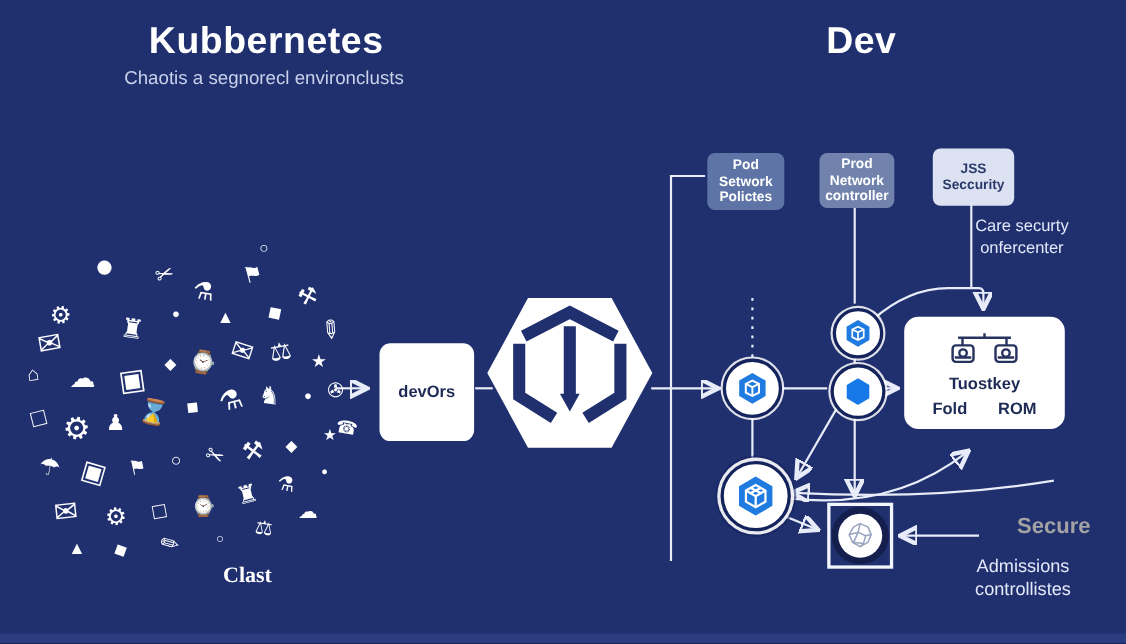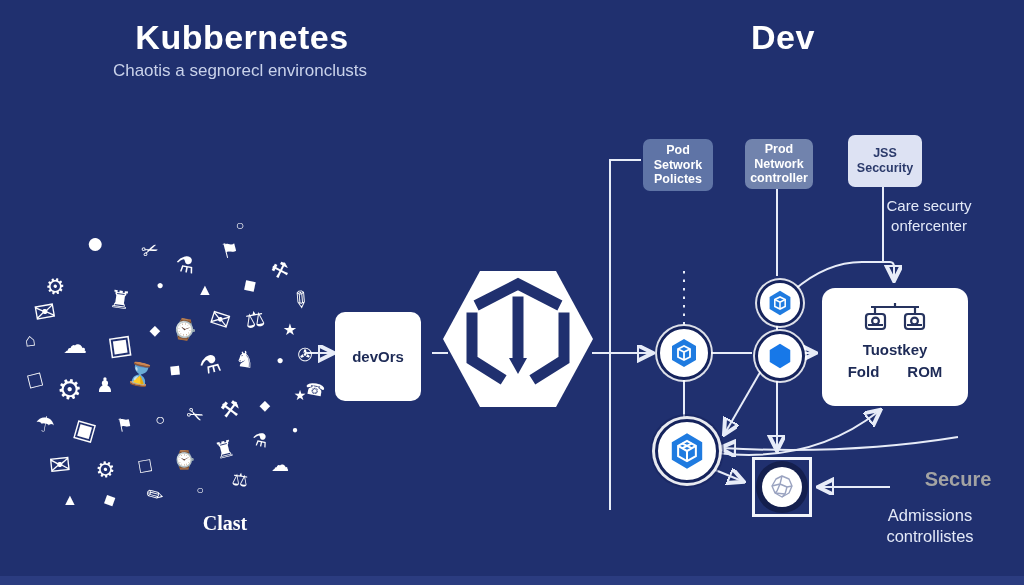--- a/index.html
+++ b/index.html
@@ -34,21 +34,21 @@
   }
   .node{
     position:absolute;background:#fff;border-radius:50%;
     border:3px solid var(--navy);
     display:flex;align-items:center;justify-content:center;
     box-shadow:0 0 0 2px rgba(255,255,255,.85);
   }
   .node.dashed{box-shadow:0 0 0 3px rgba(255,255,255,.9),0 0 0 5px rgba(21,35,92,.55);}
   .white-card{position:absolute;background:#fff;color:var(--ink);}
   .devops-box{width:86px;height:89px;border-radius:10px;display:flex;align-items:center;justify-content:center;font-size:15px;font-weight:bold;}
-  .trust-box{width:146px;height:118px;border-radius:13px;display:flex;flex-direction:column;align-items:center;padding-top:12px;box-sizing:border-box;}
+  .trust-box{width:146px;height:102px;border-radius:13px;display:flex;flex-direction:column;align-items:center;padding-top:12px;box-sizing:border-box;}
   .trust-title{font-size:15px;font-weight:bold;margin-top:3px;}
   .trust-row{font-size:15px;font-weight:bold;margin-top:5px;display:flex;gap:28px;}
   .square-box{
     position:absolute;width:60px;height:60px;border:3px solid #f2f5fb;box-sizing:border-box;
     display:flex;align-items:center;justify-content:center;background:transparent;
   }
   .square-inner-dark{width:52px;height:52px;border-radius:50%;background:#141f4e;display:flex;align-items:center;justify-content:center;}
   .square-inner-white{width:40px;height:40px;border-radius:50%;background:#fff;display:flex;align-items:center;justify-content:center;}
   .cluster-icon{position:absolute;color:#fff;line-height:1;user-select:none;}
   .clast{font-size:20px;font-weight:bold;}
@@ -160,21 +160,21 @@
       <span class="cluster-icon" style="left: 110px; top: 500px; font-size: 18px; transform: translate(-50%, -50%) rotate(20deg);">■</span>
       <span class="cluster-icon" style="left: 155px; top: 495px; font-size: 20px; transform: translate(-50%, -50%) rotate(-30deg);">✎</span>
       <span class="cluster-icon" style="left: 200px; top: 490px; font-size: 12px; transform: translate(-50%, -50%) rotate(0deg);">○</span>
       <span class="cluster-icon" style="left: 240px; top: 480px; font-size: 18px; transform: translate(-50%, -50%) rotate(8deg);">⚖</span>
       <span class="cluster-icon" style="left: 280px; top: 465px; font-size: 18px; transform: translate(-50%, -50%) rotate(0deg);">☁</span>
       <span class="cluster-icon" style="left: 30px; top: 340px; font-size: 18px; transform: translate(-50%, -50%) rotate(-8deg);">⌂</span>
       <span class="cluster-icon" style="left: 315px; top: 390px; font-size: 16px; transform: translate(-50%, -50%) rotate(10deg);">☎</span>
     </div>
   <div class="abs ctr clast" style="left:225px;top:512px;font-family:Liberation Serif, serif;">Clast</div>
 
-  <div class="white-card devops-box" style="left:335px;top:312px;">
+  <div class="white-card devops-box" style="left:345px;top:312px;">
     <span>devOrs</span>
   </div>
 
   <svg class="overlay" width="1024" height="585" viewBox="0 0 1024 585">
     <polygon points="443,339 480,271 556,271 593,339 556,407 480,407" fill="#ffffff"></polygon>
     <g stroke="#20306f" stroke-width="11" fill="none" stroke-linecap="square">
       <path d="M 481 303 L 518 284 L 555 303"></path>
       <path d="M 472 318 L 472 360 L 499 377"></path>
       <path d="M 564 318 L 564 360 L 537 377"></path>
       <path d="M 518 302 L 518 358"></path>

